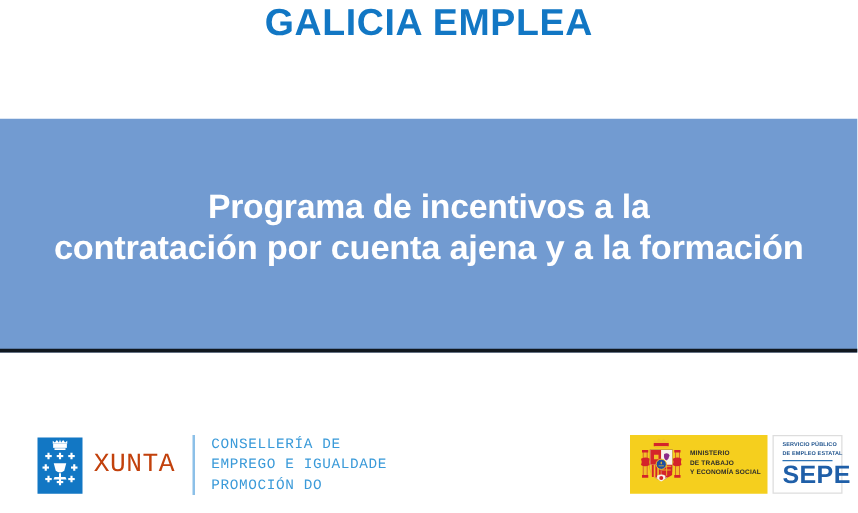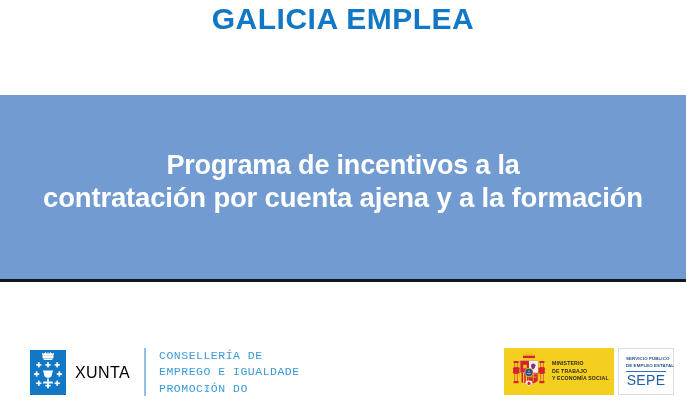--- a/index.html
+++ b/index.html
@@ -82,24 +82,24 @@
     width: 36px;
     height: 45px;
     background: #1277c4;
     position: relative;
     flex: 0 0 auto;
   }
   .xunta-emblem svg { display: block; }
 
   .xunta-wordmark {
     margin-left: 9px;
-    color: #000000;
-    font-family: Liberation Sans, sans-serif;
+    color: #c2410c;
+    font-family: Liberation Mono, monospace;
     font-weight: normal;
-    font-size: 16px;
+    font-size: 21px;
     line-height: 1.12;
     letter-spacing: 0.4px;
     white-space: nowrap;
   }
 
   .lockup-divider {
     width: 2px;
     height: 48px;
     background: #8cc0e8;
     margin-left: 14px;
@@ -170,26 +170,26 @@
   }
   .sepe-rule {
     width: 40px;
     height: 1px;
     background: #2e74b5;
     margin: 2px 0 1px 0;
   }
   .sepe-word {
     color: #1f5fa8;
     font-family: "Liberation Sans", sans-serif;
-    font-weight: normal;
-    font-size: 14px;
+    font-weight: bold;
+    font-size: 20px;
     letter-spacing: 0.3px;
     line-height: 1;
     width: 40px;
-    text-align: center;
+    text-align: right;
   }
 </style>
 </head>
 <body>
 
 <div class="header">
   <div class="header-title">GALICIA EMPLEA</div>
 </div>
 
 <div class="banner">

